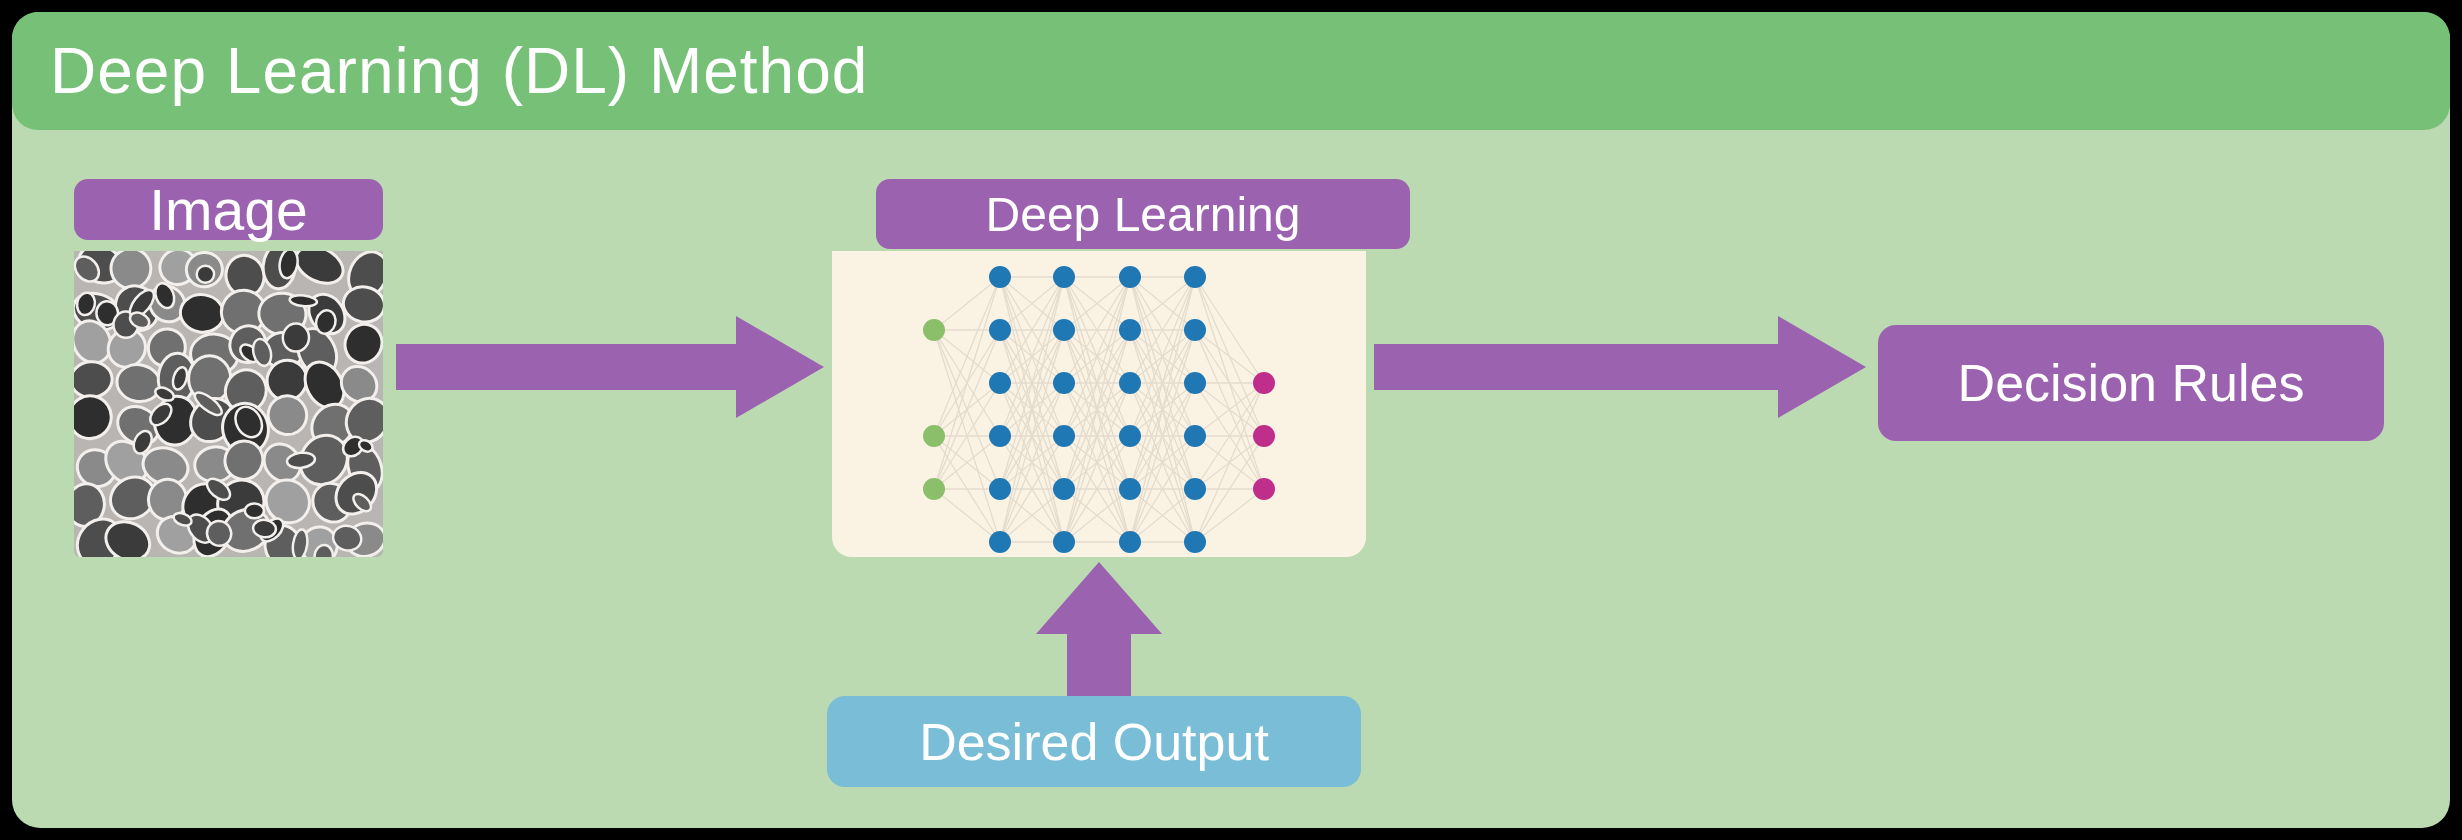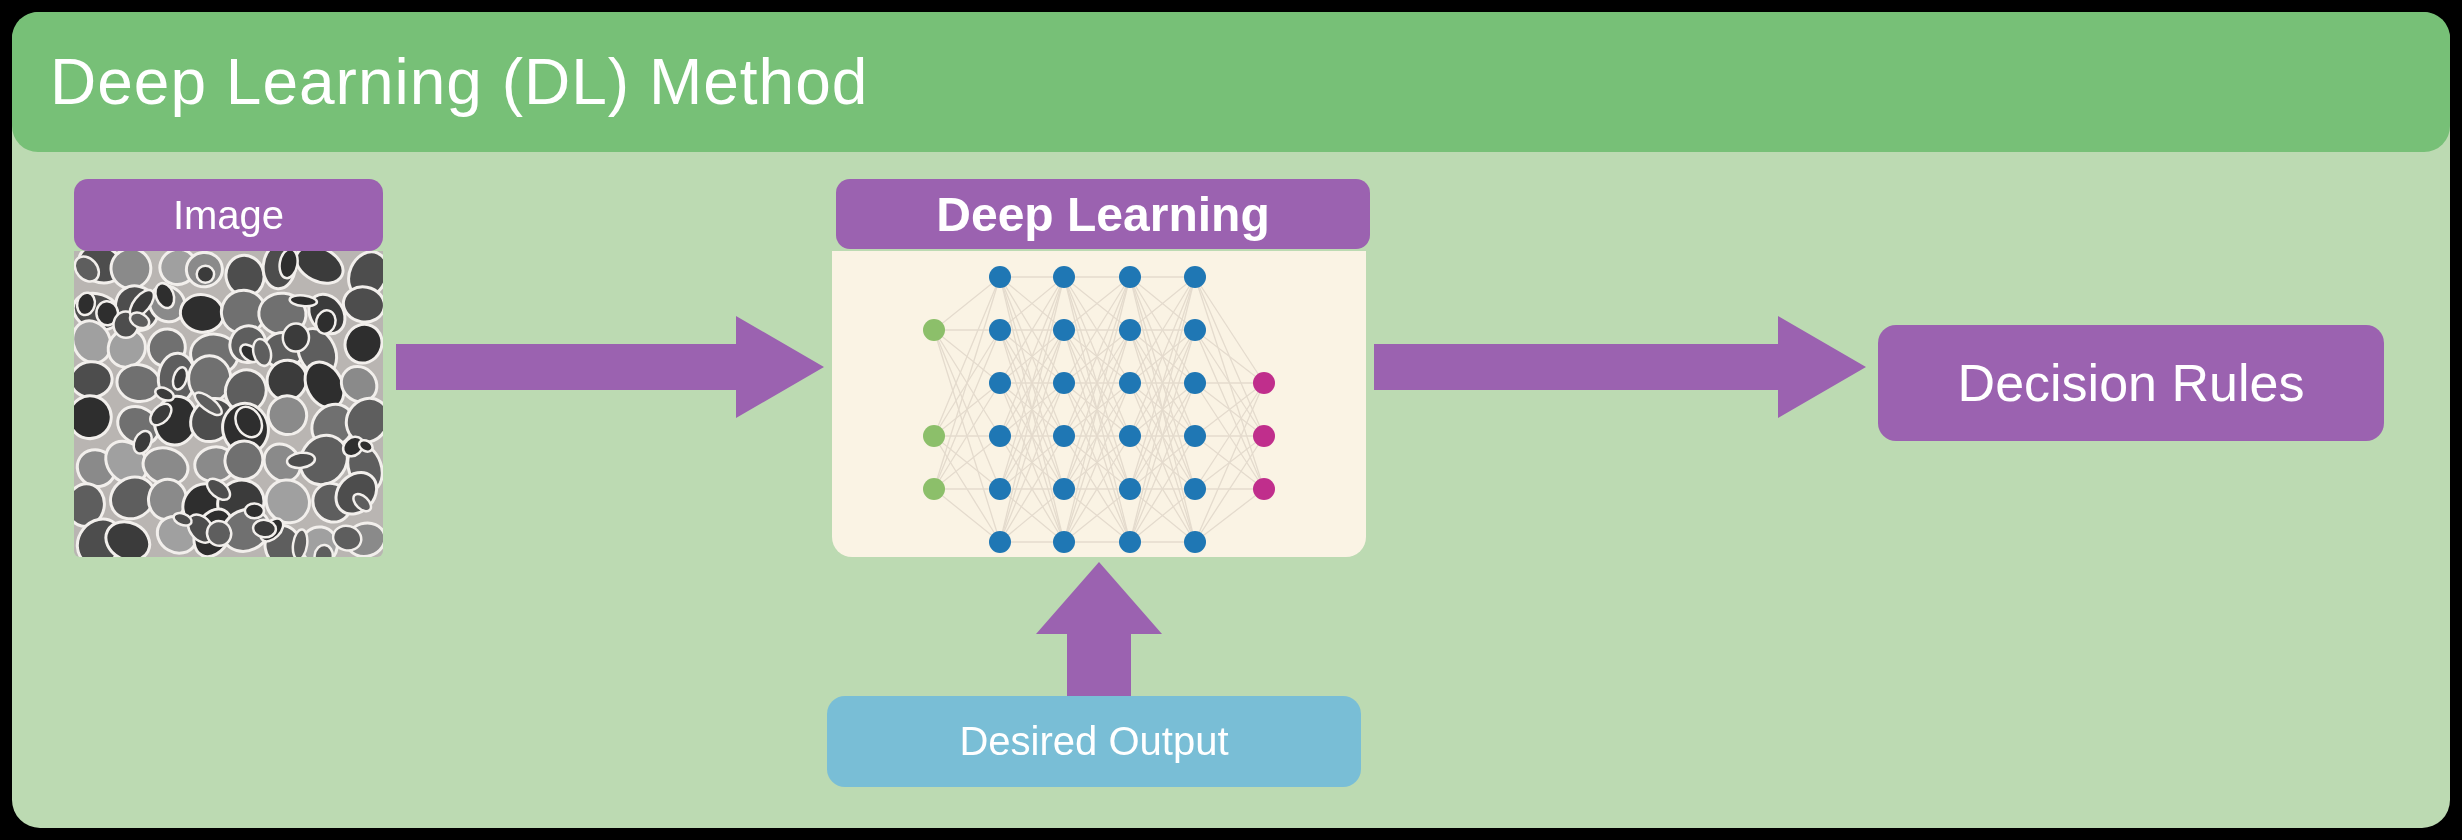--- a/index.html
+++ b/index.html
@@ -11,35 +11,35 @@
     --text-white:#ffffff;
   }
   *{box-sizing:border-box;margin:0;padding:0;}
   html,body{width:2462px;height:840px;background:#000;overflow:hidden;
     font-family:"Liberation Sans", sans-serif;}
   .stage{position:relative;width:2462px;height:840px;background:#000;}
 
   .body-panel{position:absolute;left:12px;top:12px;width:2438px;height:816px;
     background:var(--body-green);border-radius:28px;}
 
-  .header-bar{position:absolute;left:12px;top:12px;width:2438px;height:140px;
+  .header-bar{position:absolute;left:12px;top:12px;width:2438px;height:118px;
     background:var(--header-green);border-radius:26px;display:flex;align-items:center;}
   .page-title{color:var(--text-white);font-size:64px;font-weight:400;padding-left:38px;
     letter-spacing:1px;}
 
   .pill{position:absolute;display:flex;align-items:center;justify-content:center;
     background:var(--accent-purple);color:var(--text-white);border-radius:14px;}
 
-  .image-label{left:74px;top:179px;width:309px;height:72px;font-size:40px;}
-  .dl-label{left:836px;top:179px;width:534px;height:70px;font-size:48px;font-weight:bold;}
+  .image-label{left:74px;top:179px;width:309px;height:61px;font-size:57px;}
+  .dl-label{left:876px;top:179px;width:534px;height:70px;font-size:48px;}
   .decision-box{left:1878px;top:325px;width:506px;height:116px;font-size:52px;border-radius:18px;}
 
   .desired-box{position:absolute;left:827px;top:696px;width:534px;height:91px;
     background:var(--teal);color:var(--text-white);border-radius:18px;
-    display:flex;align-items:center;justify-content:center;font-size:40px;}
+    display:flex;align-items:center;justify-content:center;font-size:52px;}
 
   .cell-image{position:absolute;left:74px;top:251px;width:309px;height:306px;
     overflow:hidden;border-radius:0 0 6px 6px;}
   .cell-image svg{display:block;}
 
   .network-box{position:absolute;left:832px;top:251px;width:534px;height:306px;
     background:var(--cream);border-radius:0 0 20px 20px;}
   .network-box svg{display:block;width:534px;height:306px;}
 
   .arrow{position:absolute;}

